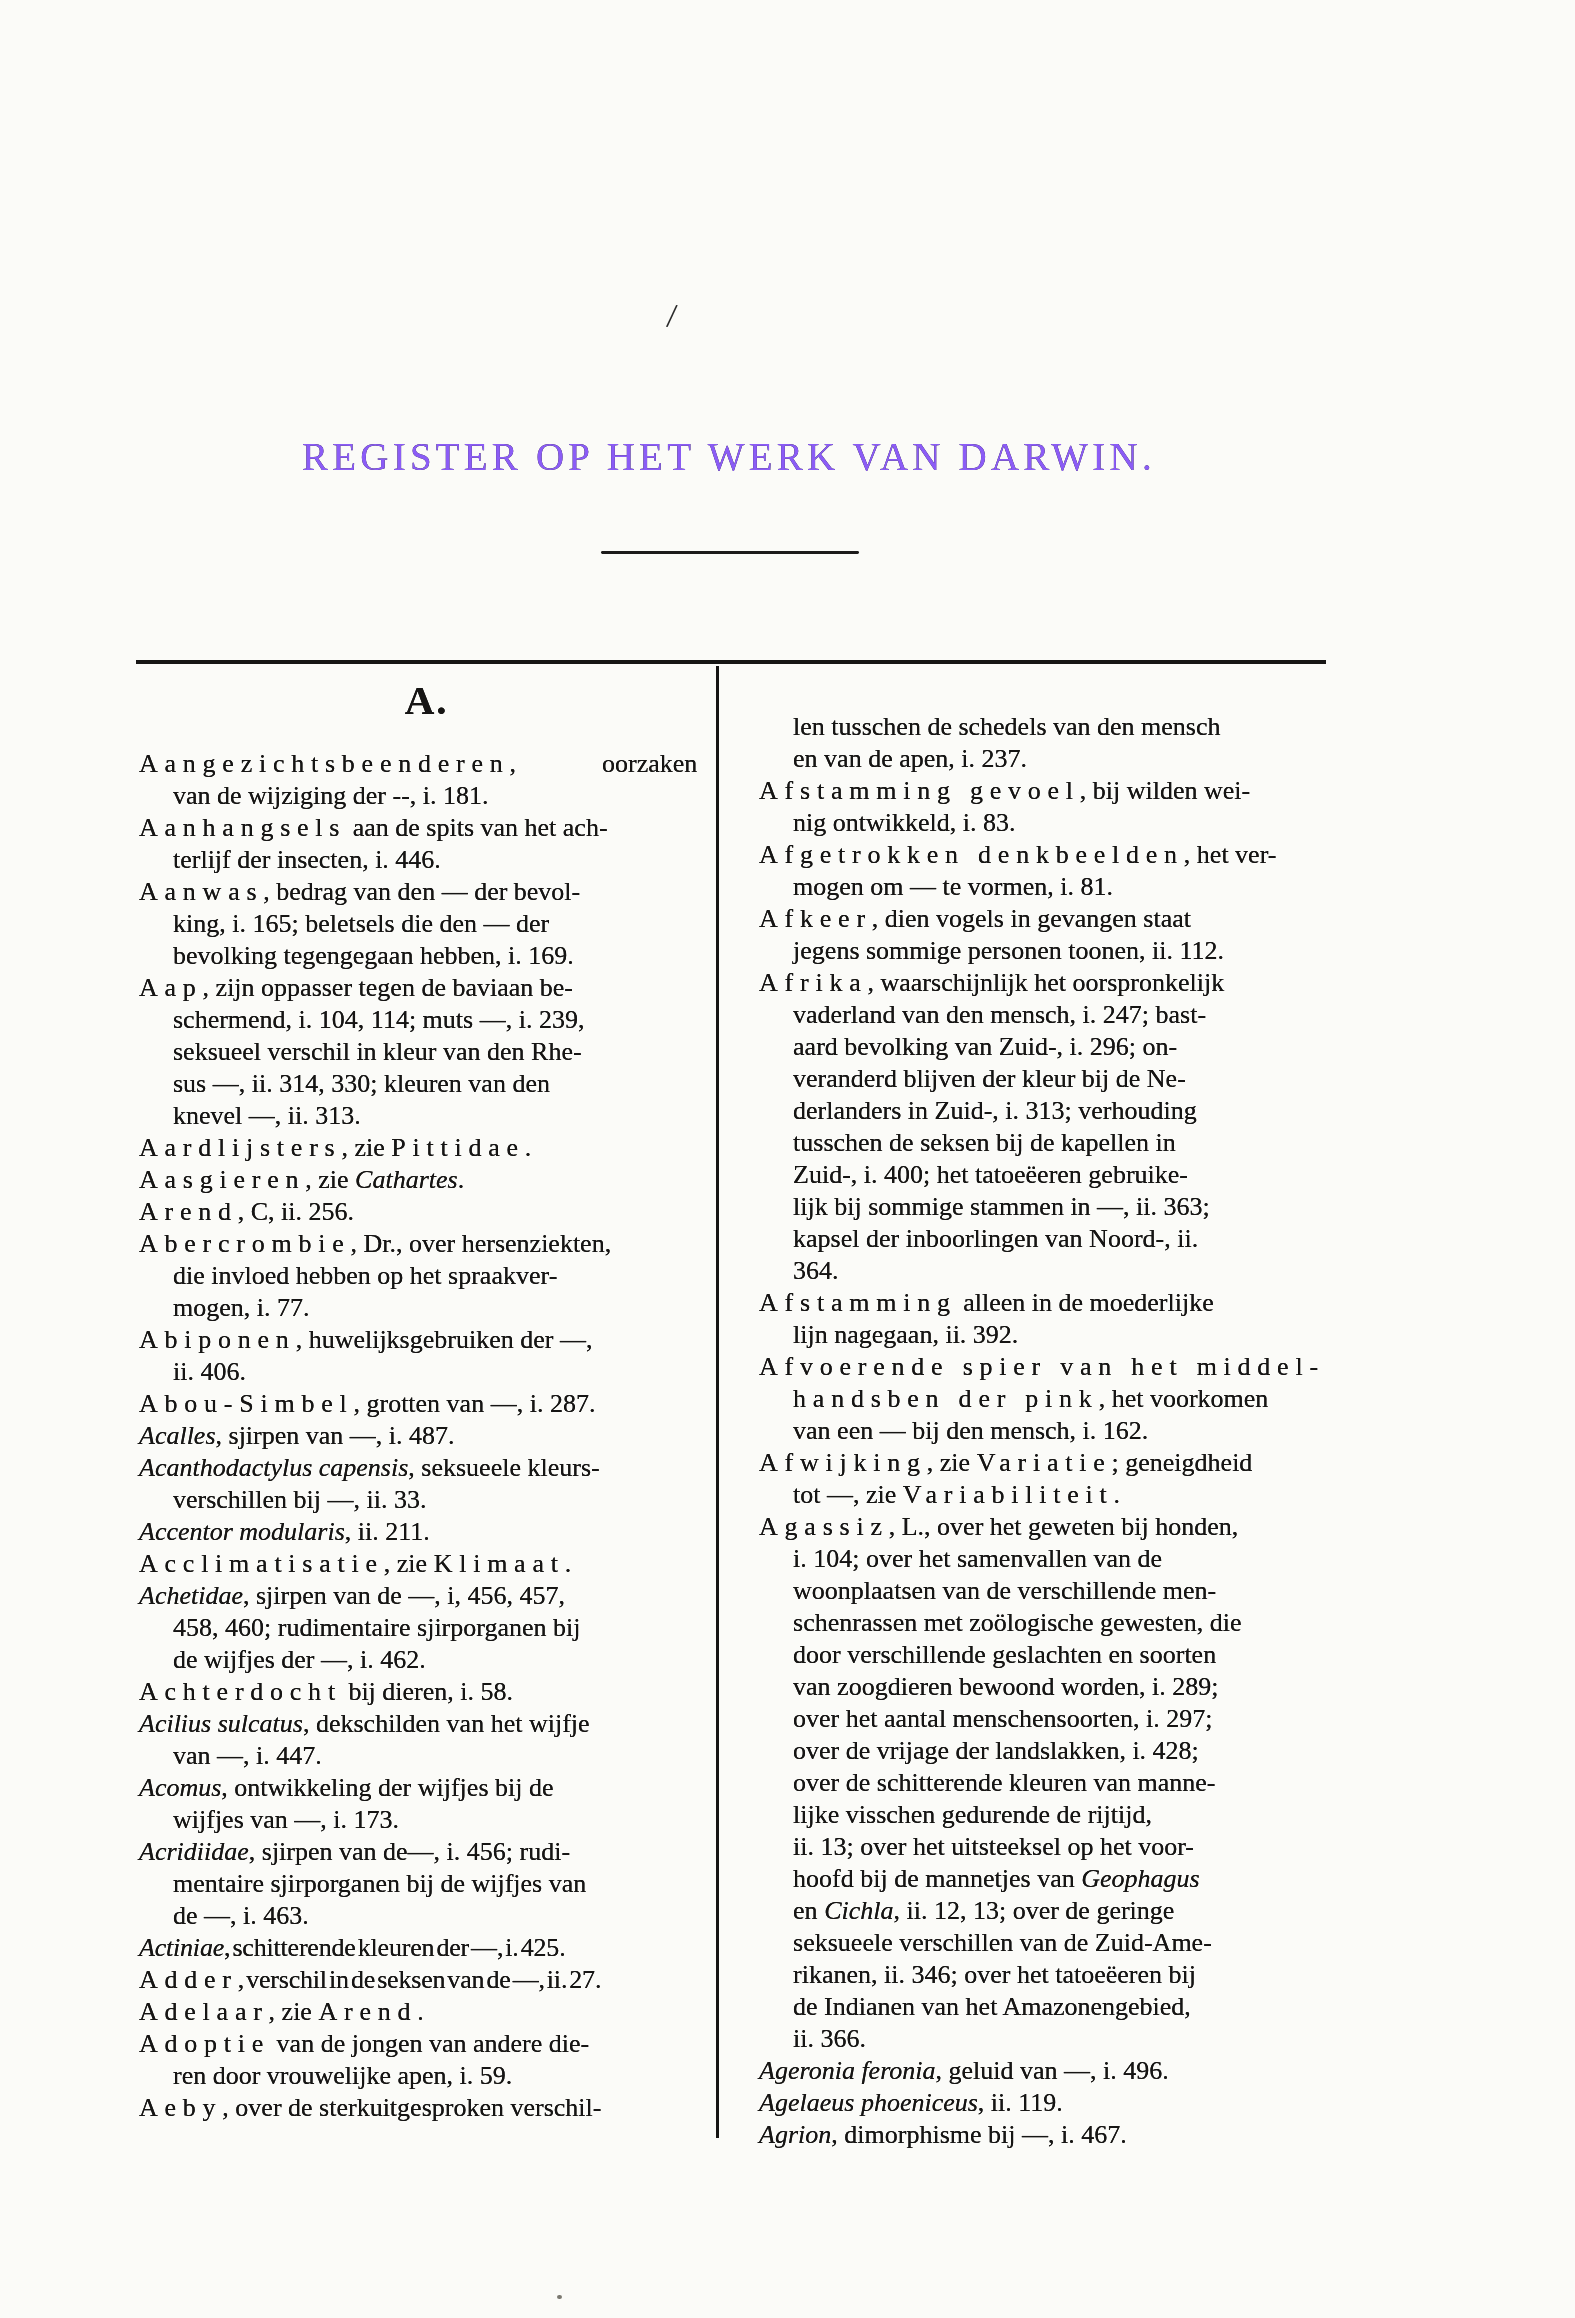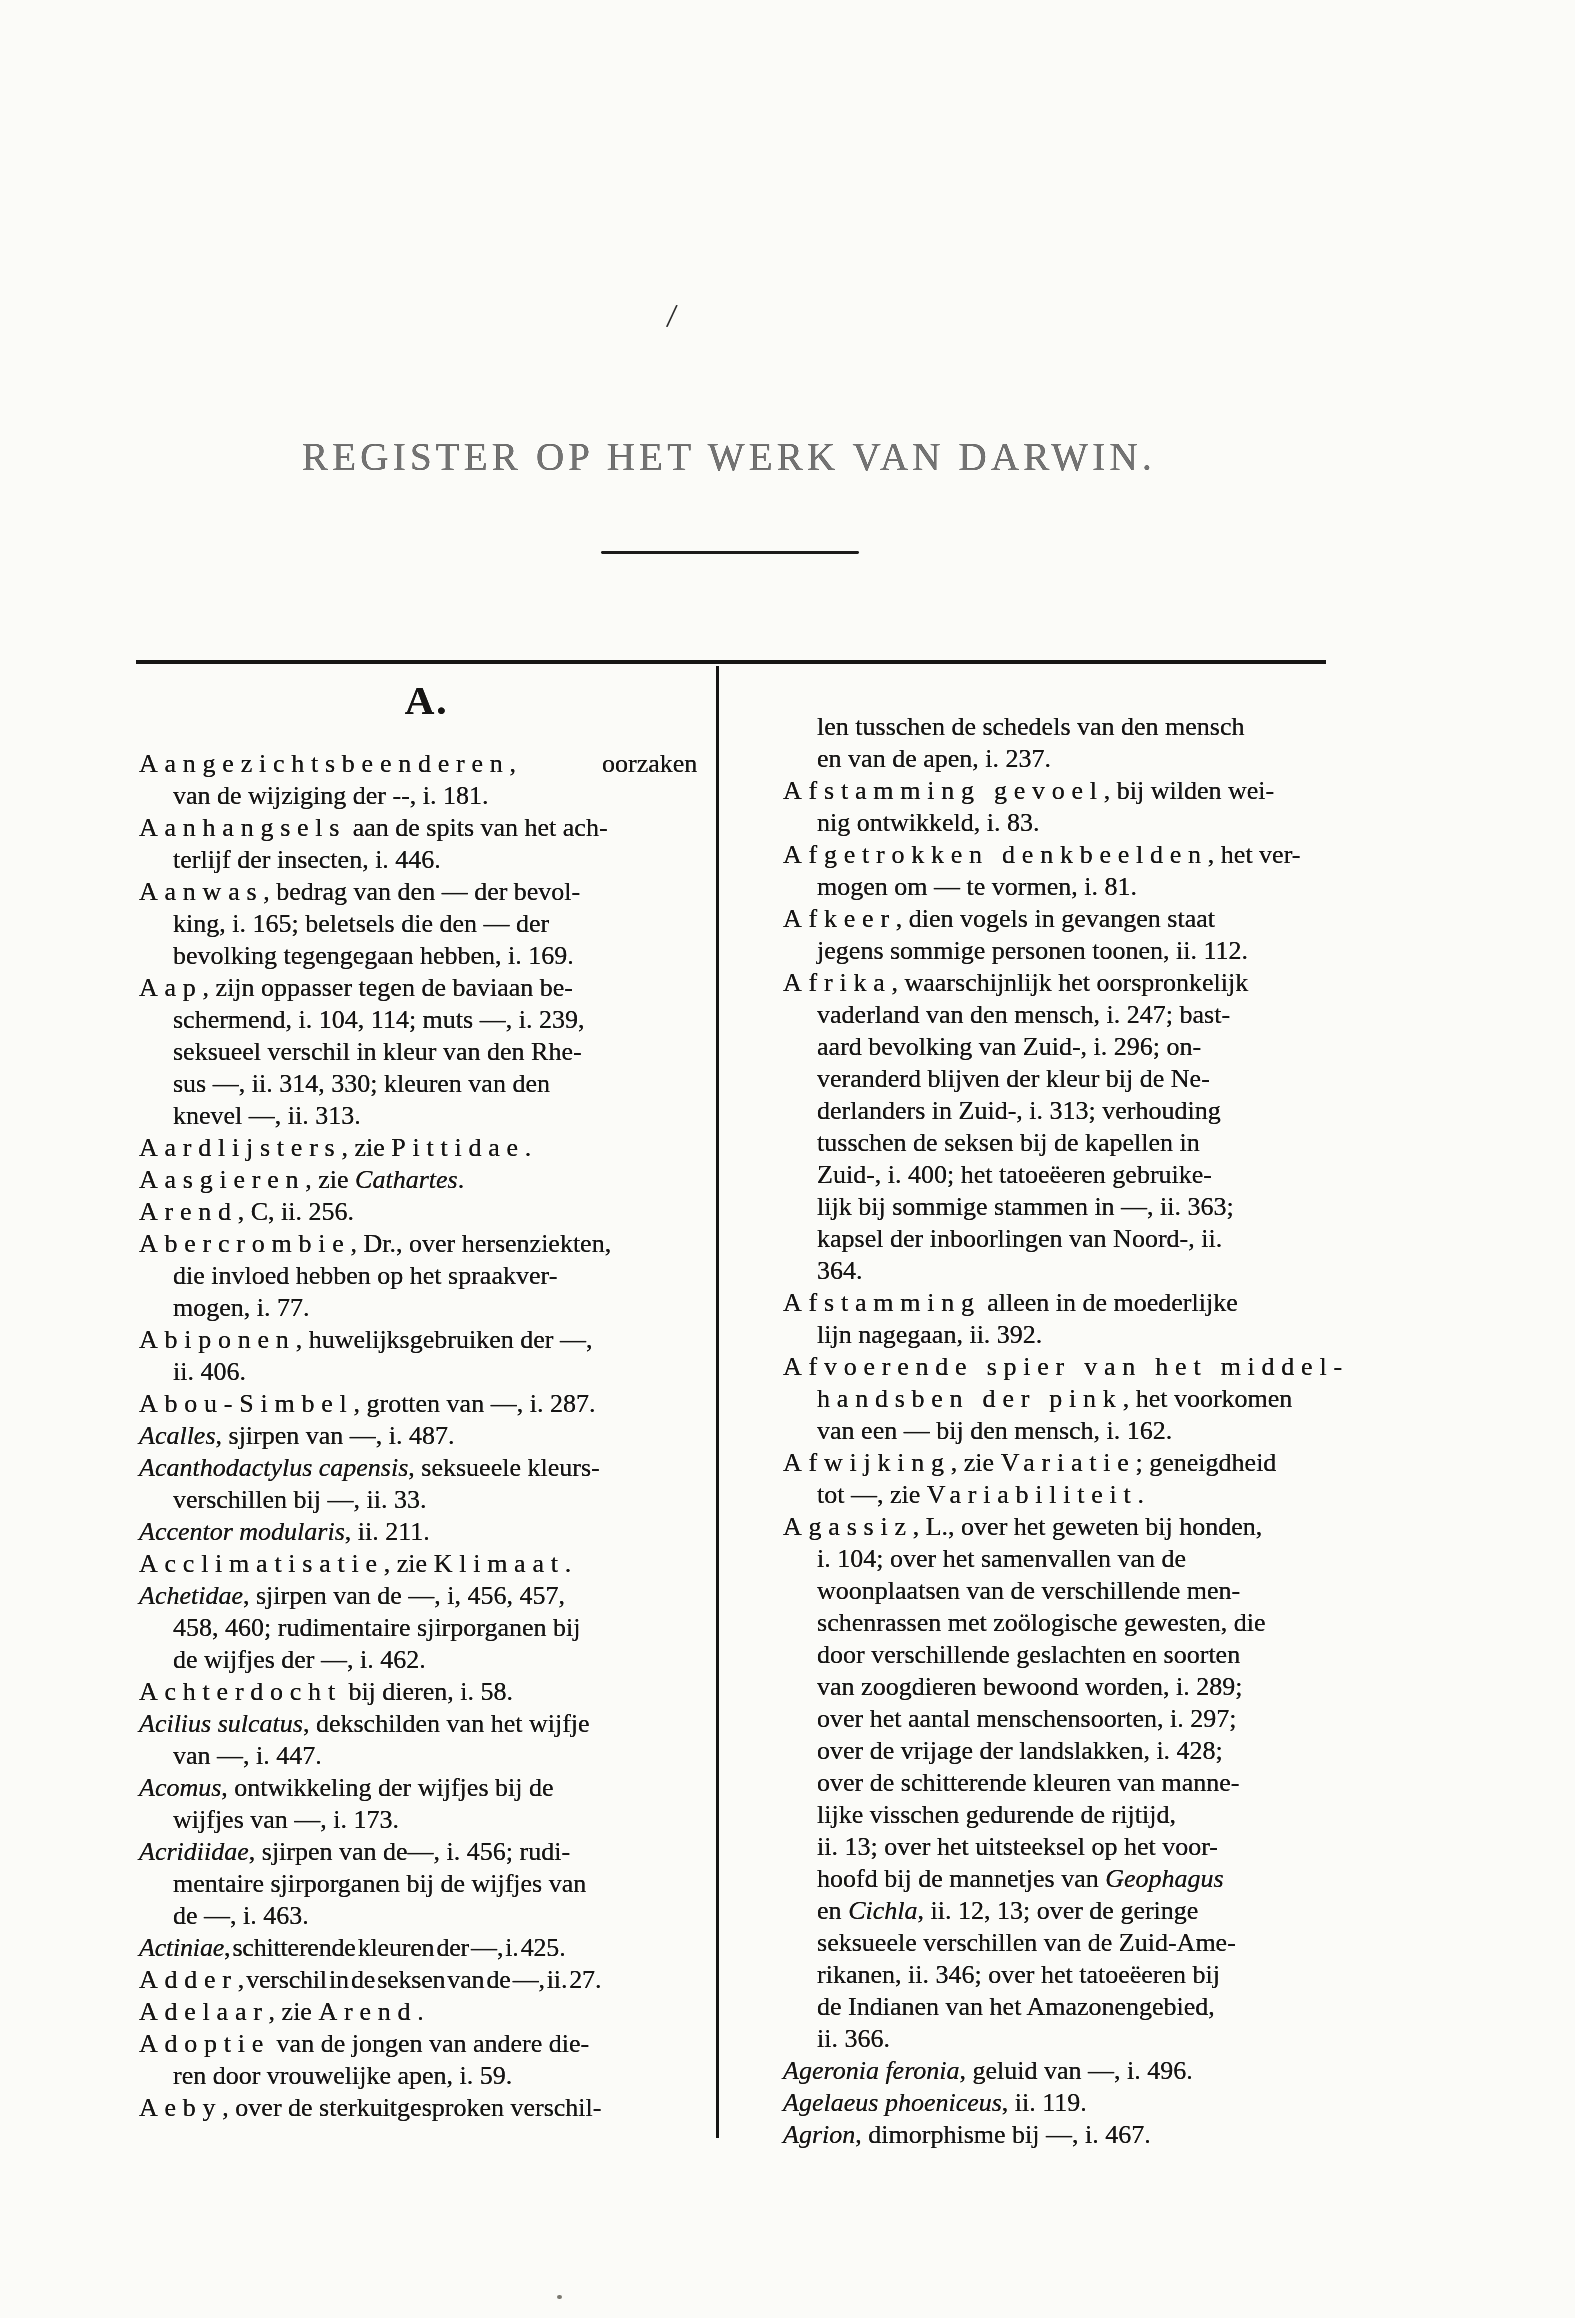--- a/index.html
+++ b/index.html
@@ -11,40 +11,40 @@
     color:#161514;
     overflow:hidden;
   }
   .stray-slash{
     position:absolute;top:297px;left:667px;
     font-size:34px;color:#2a2a2a;transform:rotate(6deg);
   }
   .page-title{
     position:absolute;top:434px;left:139px;width:1180px;
     text-align:center;font-size:39px;letter-spacing:4.2px;
-    white-space:nowrap;color:#737373;
+    white-space:nowrap;color:#8b5cf6;
     text-shadow:0 0 0.5px #141312;
   }
   .rule-short{
     position:absolute;top:551px;left:601px;width:258px;height:3.2px;
     background:#1c1b1a;border-radius:1.4px;
   }
   .rule-long{
     position:absolute;top:660px;left:136px;width:1190px;height:4.2px;
     background:#171615;
   }
   .columns{
     position:absolute;top:666px;left:139px;width:1183px;
     display:flex;align-items:stretch;
   }
   .col-left{width:575px;flex:0 0 auto;}
   .col-divider{
     flex:0 0 auto;width:3.2px;background:#151413;height:1472px;margin-left:1.9px;
   }
-  .col-right{flex:0 0 auto;margin-left:64px;width:556px;padding-top:45px;}
+  .col-right{flex:0 0 auto;margin-left:40px;width:556px;padding-top:45px;}
   .heading-a{
     text-align:center;font-size:41px;line-height:1;font-weight:bold;
     margin:14px 0 27px 0;letter-spacing:1.9px;
     text-shadow:0 0 0.5px #141312;
   }
   .ln{
     font-size:26px;line-height:32px;white-space:nowrap;
     text-shadow:0 0 0.5px #1a1918;
   }
   .ln.ind{padding-left:34px;}

